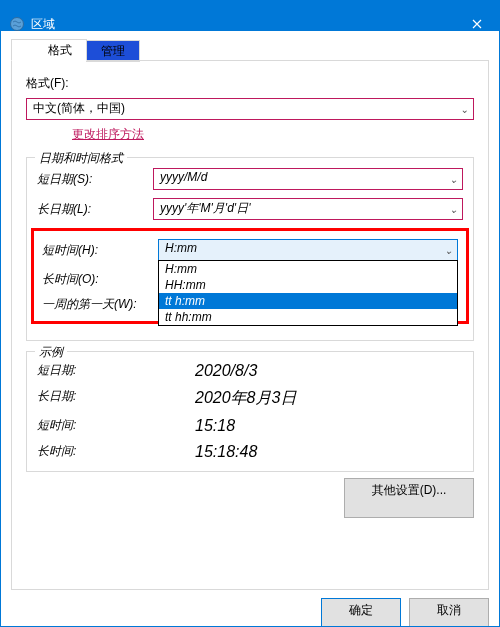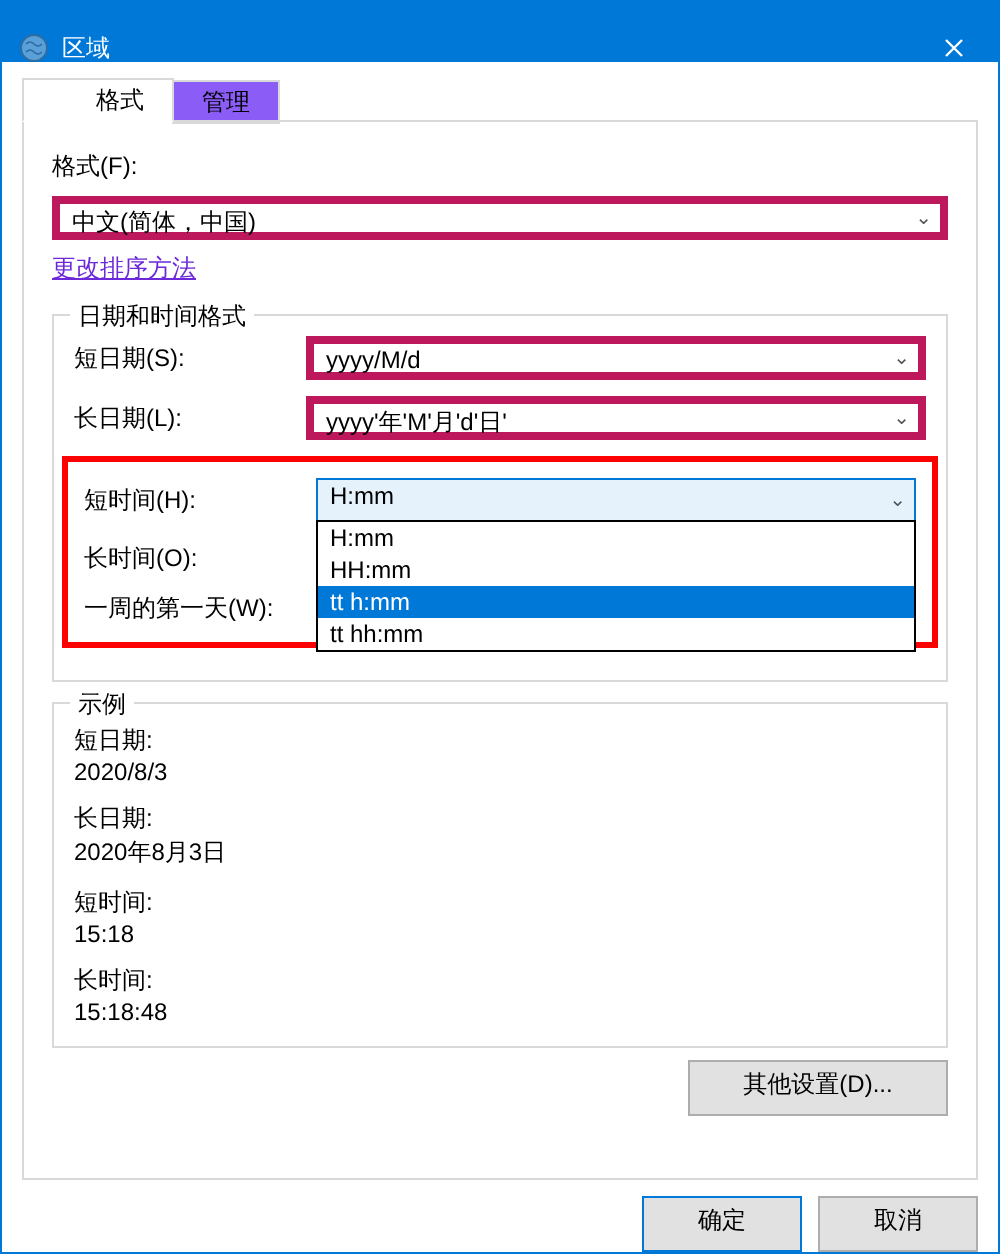--- a/index.html
+++ b/index.html
@@ -47,64 +47,65 @@
   font-size: 12px;
   position: relative;
   margin-right: -1px;
 }
 .tab.active {
   border-bottom: 1px solid #fff;
   z-index: 2;
   padding-left: 36px;
 }
 .tab.inactive {
-  background: #8b5cf6;
+  background: #1d4ed8;
   top: 1px;
 }
 .tab-panel {
   border: 1px solid #d9d9d9;
   margin-top: -1px;
   padding: 14px 14px 10px 14px;
   position: relative;
   height: 530px;
 }
 .label { font-size: 12px; }
 .row { margin-bottom: 6px; }
 .select-wide {
   width: 100%;
   height: 22px;
   border: 1px solid #adadad;
   background: #fff;
   font-size: 12px;
   padding: 1px 4px;
 }
-.link { color: #6d28d9; text-decoration: underline; display: inline-block; margin-bottom: 4px; }
+.link { color: #be185d; text-decoration: underline; display: inline-block; margin-bottom: 4px; margin-left: 46px; }
 .fieldset {
   border: 1px solid #d9d9d9;
   margin-top: 10px;
   padding: 10px 10px 10px 10px;
   position: relative;
+  font-style: italic;
 }
 .fieldset-legend {
   position: absolute;
   top: -8px; left: 8px;
   background: #fff;
   padding: 0 4px;
   font-size: 12px;
 }
 .form-row {
   display: flex;
   align-items: center;
   margin-bottom: 8px;
 }
 .form-label { width: 116px; font-size: 12px; }
 .form-value-select {
   flex: 1;
   height: 22px;
-  border: 4px solid #be185d;
+  border: 1px solid #be185d;
   background: #fff;
   font-size: 12px;
   padding: 1px 18px 1px 6px;
   position: relative;
 }
 .form-value-select .caret {
   position: absolute; right: 4px; top: 50%; transform: translateY(-50%);
   font-size: 10px; color: #555;
 }
 .red-box {
@@ -139,29 +140,28 @@
   padding: 1px 6px;
   font-size: 12px;
 }
 .dropdown-item.sel {
   background: #0078d7;
   color: #fff;
 }
 .example-row {
   display: flex;
   margin-bottom: 8px;
-  flex-direction: column;
 }
 .example-label { width: 116px; font-size: 12px; }
-.example-value { font-size: 12px; }
+.example-value { font-size: 16px; margin-left: 42px; }
 .btn {
   border: 1px solid #adadad;
   background: #e1e1e1;
   font-size: 12px;
-  height: 28px;
+  height: 40px;
   min-width: 80px;
   padding: 0 12px;
   text-align: center;
   line-height: 22px;
   display: inline-block;
 }
 .btn.default { border: 1px solid #0078d7; }
 .bottom-buttons {
   display: flex;
   justify-content: flex-end;

